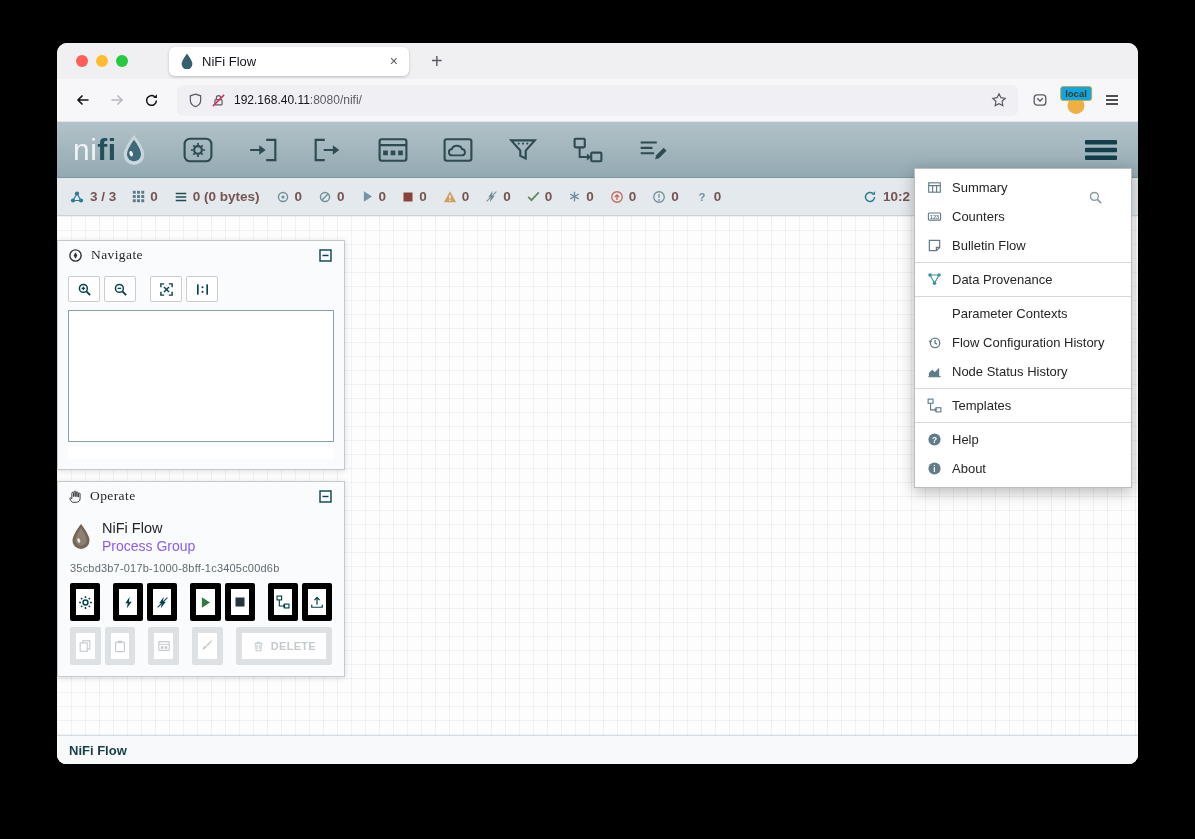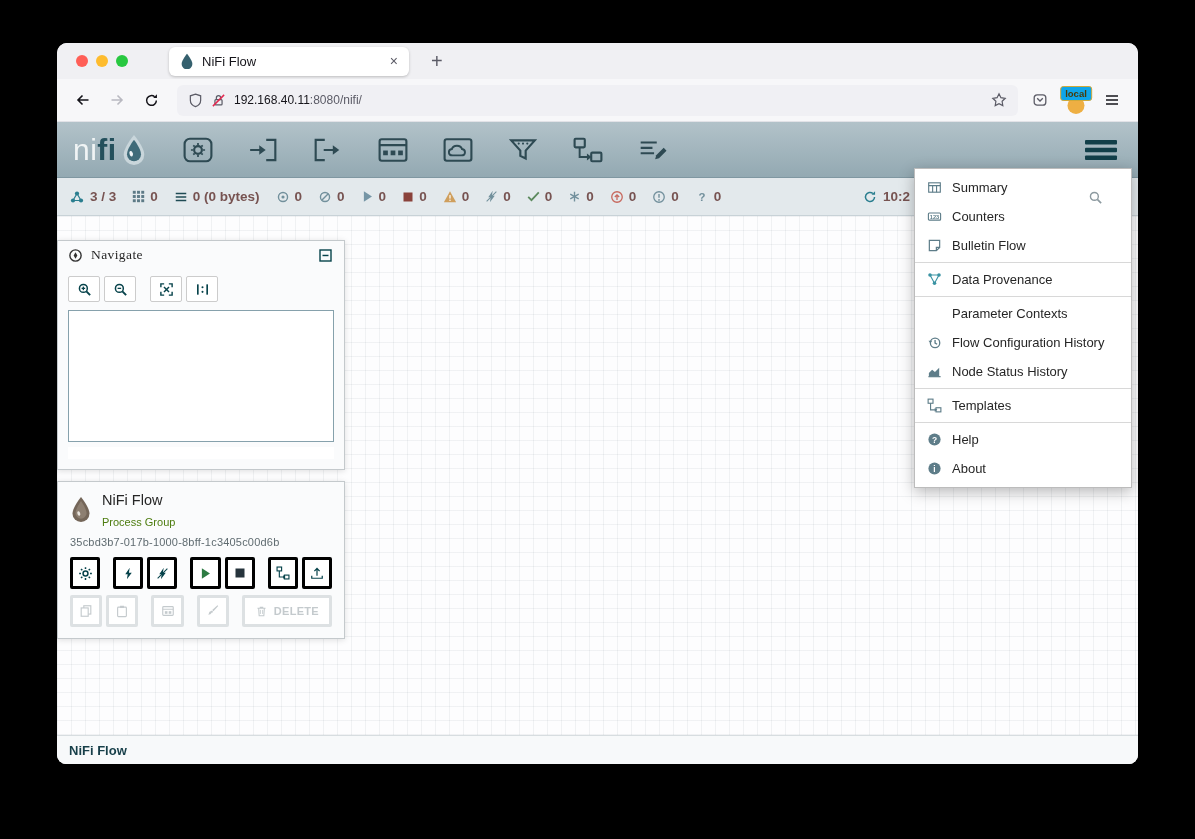--- a/index.html
+++ b/index.html
@@ -66,25 +66,25 @@
 
   .nav-tools{display:flex;gap:4px;padding:7px 10px 6px}
   .tbtn{width:30px;height:24px;background:#fff;border:1px solid #ccc;border-radius:2px;display:flex;
     align-items:center;justify-content:center;color:#07434b;cursor:pointer}
   .tbtn.sp{margin-left:10px}
   .birdseye{margin:2px 10px 0;height:130px;background:#fff;border:1px solid #86a1ac}
   .birdseye-brand{margin:5px 10px 10px;height:12px;background:#fff}
 
   .op-sel{display:flex;align-items:center;gap:10px;padding:10px 12px 0}
   .op-name{font-size:14.5px;color:#262626}
-  .op-type{font-size:11px;color:#4d7c0f;margin-top:8px}
+  .op-type{font-size:14px;color:#8b5cf6;margin-top:2px}
   .op-id{padding:8px 12px 0;font-size:11px;color:#5f6b70;letter-spacing:.2px}
   .op-rows{padding:9px 12px 11px;display:flex;flex-direction:column;gap:6px}
   .op-row{display:flex;gap:4px;align-items:center}
-  .op-btn{width:30px;height:26px;background:#fff;border:3px solid #000000;border-radius:2px;display:flex;
+  .op-btn{width:30px;height:26px;background:#fff;border:6px solid #000000;border-radius:2px;display:flex;
     align-items:center;justify-content:center;color:#07434b;cursor:pointer}
   .op-btn.green{color:#2d7b43}
   .op-btn.dark{color:#26343c}
   .op-btn.dis{color:#c4cacd;border-color:#dde1e3;cursor:default}
   .op-btn.gap{margin-left:9px}
   .del{width:auto;padding:0 10px;gap:6px;font-size:11px;font-weight:700;letter-spacing:.3px}
 
   
   .footer{flex:0 0 28px;background:#f7f9fa;border-top:1px solid #d7dde0;display:flex;align-items:center;
     padding:0 12px;font-size:13px;font-weight:700;color:#173f49}
@@ -483,20 +483,34 @@
               <circle cx="8" cy="5.5" r="1.1" fill="currentColor" stroke="none"></circle>
               <circle cx="8" cy="10.5" r="1.1" fill="currentColor" stroke="none"></circle>
             </svg>
         </span>
       </div>
       <div class="birdseye"></div>
       <div class="birdseye-brand"></div>
     </div>
 
     <div class="panel panel-op">
+      <div class="panel-header">
+        <span class="ic" style="color:#333">
+          <svg width="14" height="15" viewBox="0 0 16 16">
+              <path d="M5 14.6c-1.2-1-2.3-2.5-2.9-3.9-.3-.8.6-1.5 1.3-1l1 .8V4.2c0-.6.4-1 .95-1 .55 0 .95.4.95 1V8h.6V2.8c0-.6.4-1 .95-1s.95.4.95 1V8h.6V3.6c0-.6.4-1 .95-1s.95.4.95 1v4.9h.6V5c0-.6.4-1 .95-1s.95.4.95 1v5.5c0 2.6-1.8 4.1-4.3 4.1z" fill="none" stroke="currentColor" stroke-width="1.1"></path>
+            </svg>
+        </span>
+        <span>Operate</span>
+        <span class="collapse">
+          <svg width="13" height="13" viewBox="0 0 13 13">
+              <rect x="1" y="1" width="11" height="11" fill="none" stroke="currentColor" stroke-width="1.4"></rect>
+              <line x1="3.5" y1="6.5" x2="9.5" y2="6.5" stroke="currentColor" stroke-width="1.4"></line>
+            </svg>
+        </span>
+      </div>
       <div class="op-sel">
         <span class="ic">
           <svg width="22" height="28" viewBox="0 0 22 28">
             <path d="M11 1C11 1 2.5 11.5 2.5 17.5a8.5 8.5 0 0 0 17 0C19.5 11.5 11 1 11 1Z" fill="#746659"></path>
             <path d="M11 5C11 5 5.5 12.8 5.5 17.2a5.5 5.5 0 0 0 11 0C16.5 12.8 11 5 11 5Z" fill="#8d7f71"></path>
             <ellipse cx="8.8" cy="17.5" rx="1.4" ry="2.3" fill="#e9e4de" transform="rotate(-18 8.8 17.5)"></ellipse>
           </svg>
         </span>
         <span>
           <div class="op-name">NiFi Flow</div>

